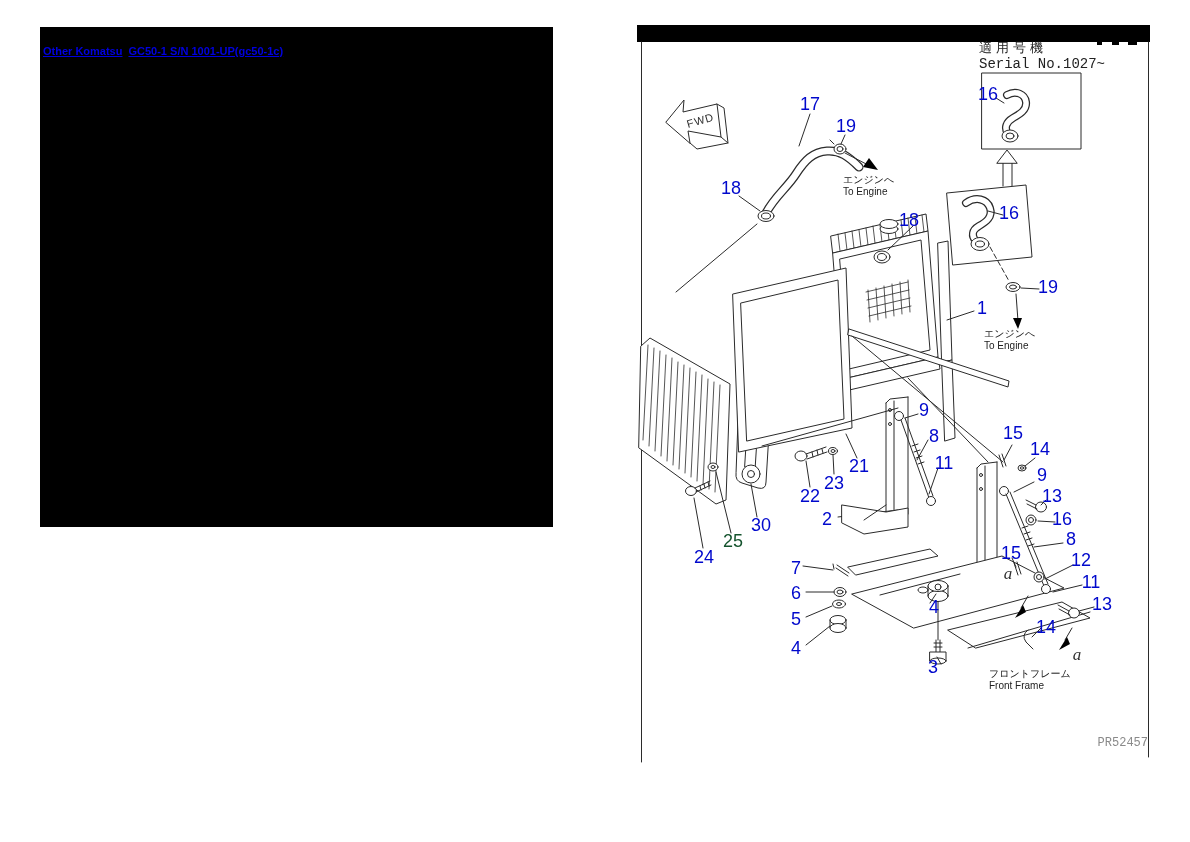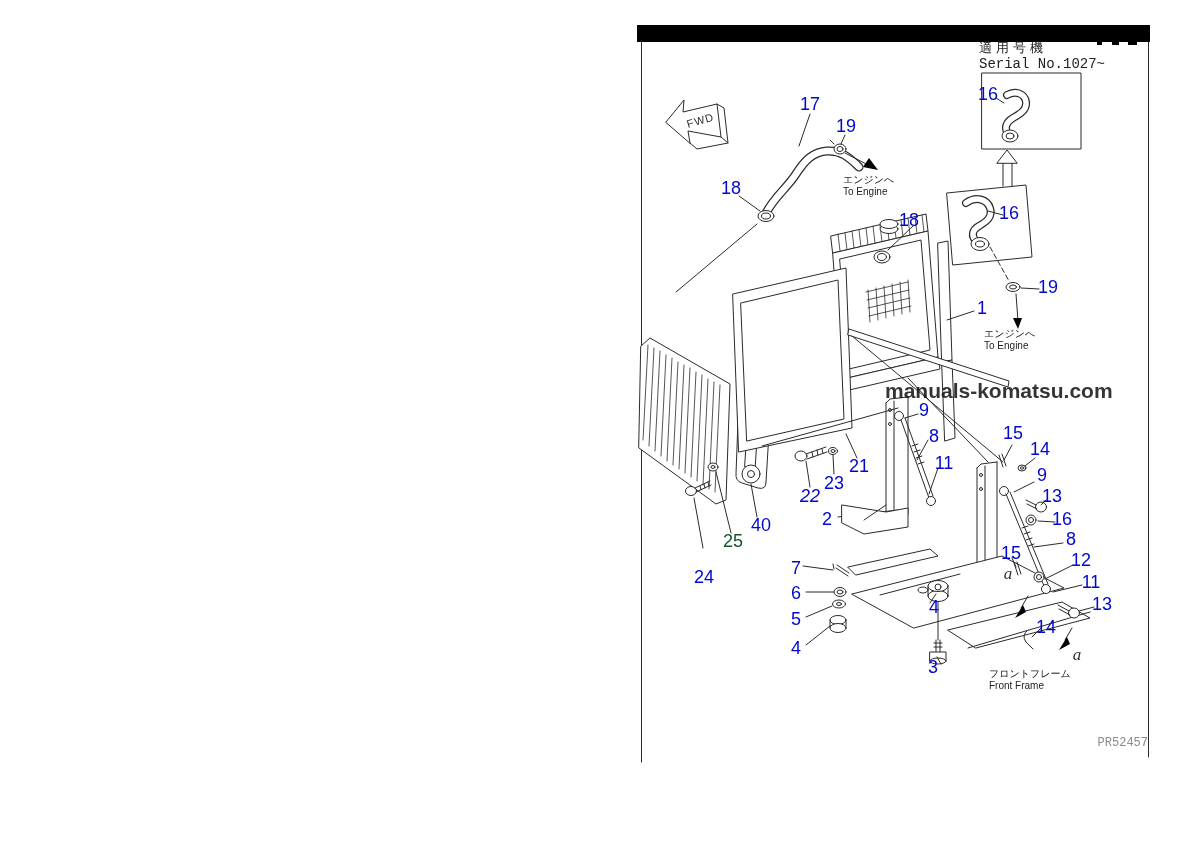--- a/index.html
+++ b/index.html
@@ -33,20 +33,25 @@
   .watermark{position:absolute;left:248px;top:354px;color:#111;opacity:.85;
              font:bold 21px "Liberation Sans",sans-serif;white-space:nowrap;}
   .drawing-code{position:absolute;right:2px;top:711px;color:#8a8a8a;
                 font:12px "Liberation Mono","DejaVu Sans Mono",monospace;}
 </style>
 </head>
 <body>
 
 <div class="page">
 
+  <div class="left-panel">
+    <div class="linkbar">
+      <a href="#">Other Komatsu</a><a href="#">GC50-1 S/N 1001-UP(gc50-1c)</a>
+    </div>
+  </div>
 
   <div class="diagram-panel">
 
     <svg width="513" height="740" viewBox="637 25 513 740">
       <g stroke="#2b2b2b" fill="none" stroke-width="1" stroke-linecap="round" stroke-linejoin="round">
 
         <rect x="637" y="25" width="513" height="17" fill="#000" stroke="none"></rect>
         <g fill="#000" stroke="none">
           <rect x="1097" y="42" width="5" height="3"></rect>
             <rect x="1112" y="42" width="7" height="3"></rect>
@@ -385,42 +390,41 @@
       </div>
       <div class="tech-label" style="left:347px;top:303px">
         <div>エンジンへ</div>
         <div>To Engine</div>
       </div>
       <div class="tech-label" style="left:352px;top:643px">
         <div>フロントフレーム</div>
         <div>Front Frame</div>
       </div>
 
-      <div class="watermark">manuals-komatsu.com</div>
       <div class="drawing-code">PR52457</div>
 
       <div id="callout-layer">
           <div class="callout" style="left: 173px; top: 79px; color: rgb(0, 8, 204);">17</div>
           <div class="callout" style="left: 209px; top: 101px; color: rgb(0, 8, 204);">19</div>
           <div class="callout" style="left: 94px; top: 163px; color: rgb(0, 8, 204);">18</div>
           <div class="callout" style="left: 272px; top: 195px; color: rgb(0, 8, 204);">18</div>
           <div class="callout" style="left: 351px; top: 69px; color: rgb(0, 8, 204);">16</div>
           <div class="callout" style="left: 372px; top: 188px; color: rgb(0, 8, 204);">16</div>
           <div class="callout" style="left: 411px; top: 262px; color: rgb(0, 8, 204);">19</div>
           <div class="callout" style="left: 345px; top: 283px; color: rgb(0, 8, 204);">1</div>
           <div class="callout" style="left: 287px; top: 385px; color: rgb(0, 8, 204);">9</div>
           <div class="callout" style="left: 297px; top: 411px; color: rgb(0, 8, 204);">8</div>
           <div class="callout" style="left: 307px; top: 438px; color: rgb(0, 8, 204);">11</div>
           <div class="callout" style="left: 222px; top: 441px; color: rgb(0, 8, 204);">21</div>
           <div class="callout" style="left: 197px; top: 458px; color: rgb(0, 8, 204);">23</div>
-          <div class="callout" style="left: 173px; top: 471px; color: rgb(0, 8, 204); font-style: italic;">22</div>
+          <div class="callout" style="left: 173px; top: 471px; color: rgb(0, 8, 204);">22</div>
           <div class="callout" style="left: 190px; top: 494px; color: rgb(0, 8, 204);">2</div>
-          <div class="callout" style="left: 124px; top: 500px; color: rgb(0, 8, 204);">40</div>
+          <div class="callout" style="left: 124px; top: 500px; color: rgb(0, 8, 204);">30</div>
           <div class="callout" style="left: 96px; top: 516px; color: #14532d;">25</div>
-          <div class="callout" style="left: 67px; top: 552px; color: rgb(0, 8, 204); text-align: center;">24</div>
+          <div class="callout" style="left: 67px; top: 532px; color: rgb(0, 8, 204); text-align: center;">24</div>
           <div class="callout" style="left: 376px; top: 408px; color: rgb(0, 8, 204);">15</div>
           <div class="callout" style="left: 403px; top: 424px; color: rgb(0, 8, 204);">14</div>
           <div class="callout" style="left: 405px; top: 450px; color: rgb(0, 8, 204);">9</div>
           <div class="callout" style="left: 415px; top: 471px; color: rgb(0, 8, 204);">13</div>
           <div class="callout" style="left: 425px; top: 494px; color: rgb(0, 8, 204);">16</div>
           <div class="callout" style="left: 434px; top: 514px; color: rgb(0, 8, 204);">8</div>
           <div class="callout" style="left: 444px; top: 535px; color: rgb(0, 8, 204); text-align: right;">12</div>
           <div class="callout" style="left: 454px; top: 557px; color: rgb(0, 8, 204);">11</div>
           <div class="callout" style="left: 465px; top: 579px; color: rgb(0, 8, 204);">13</div>
           <div class="callout" style="left: 374px; top: 528px; color: rgb(0, 8, 204);">15</div>

